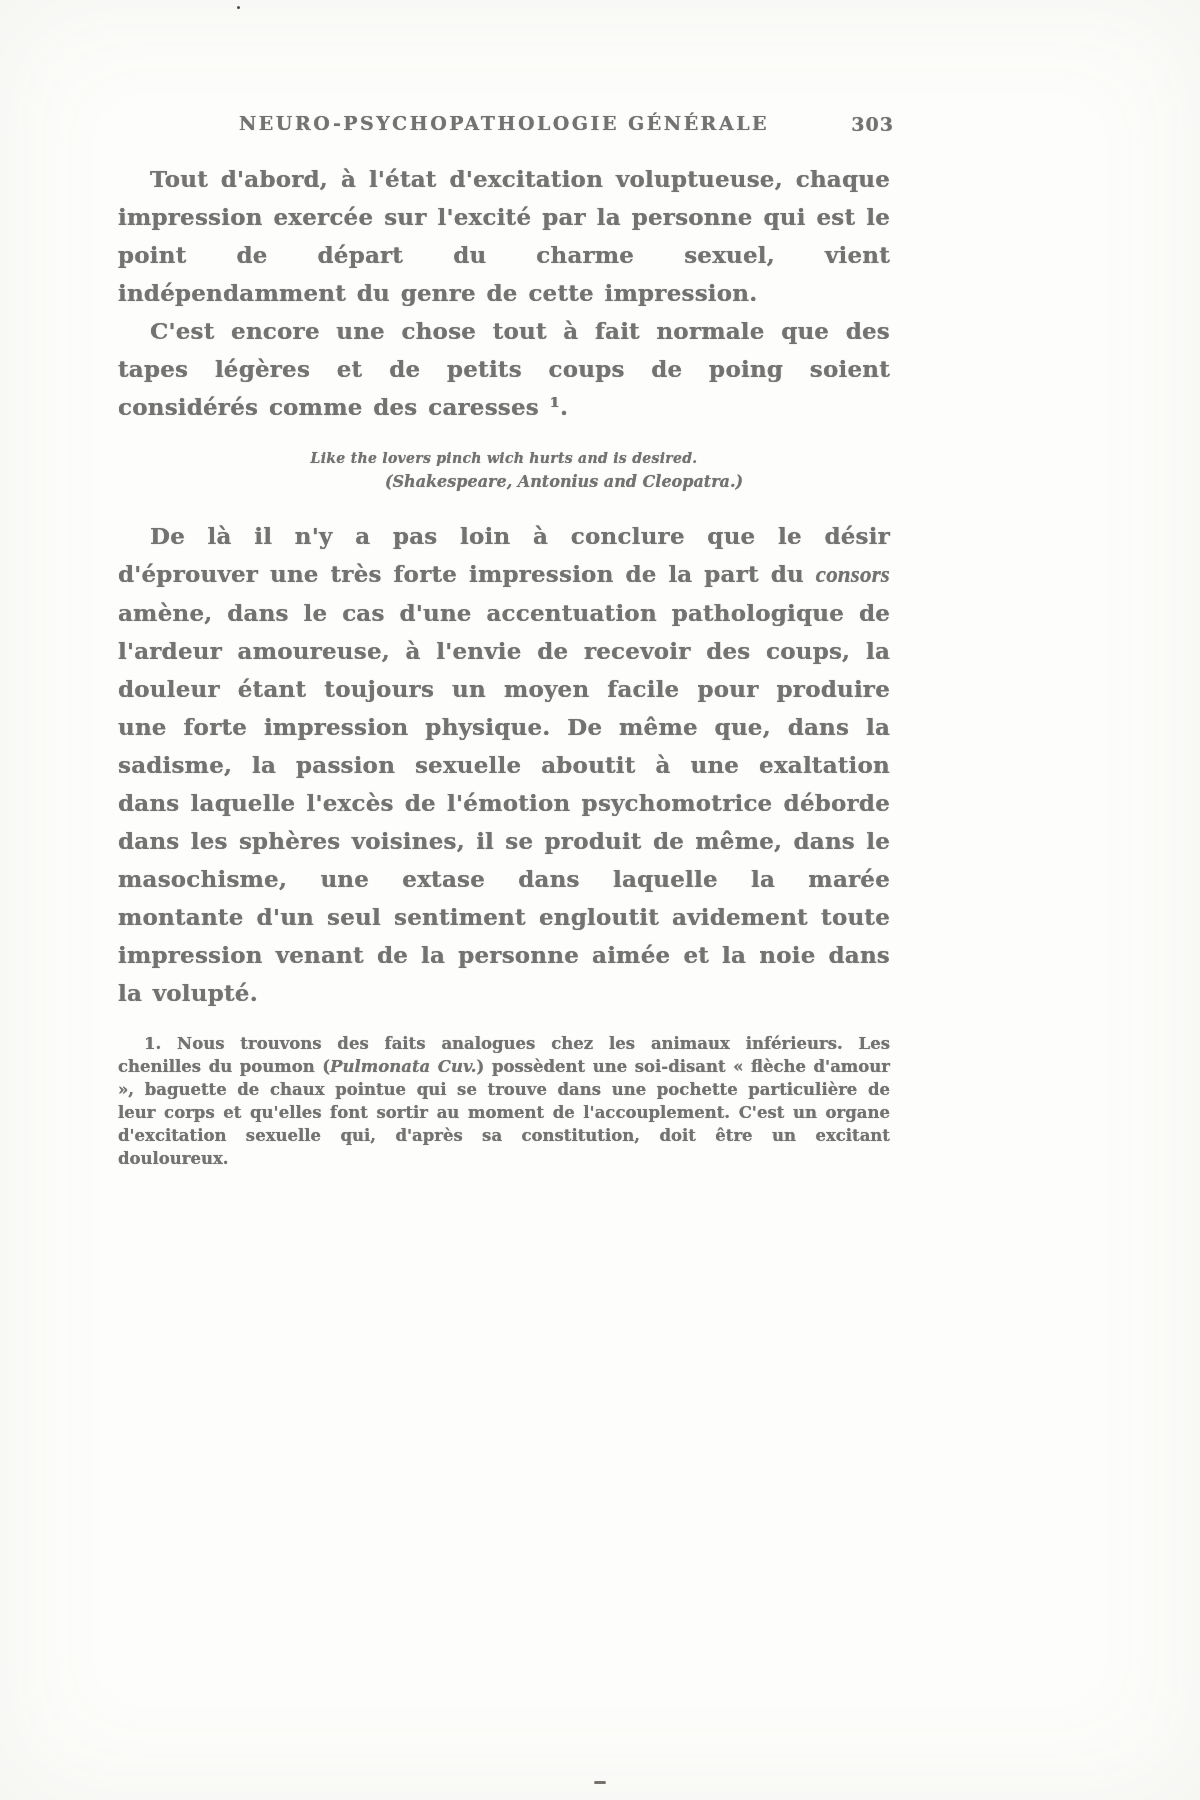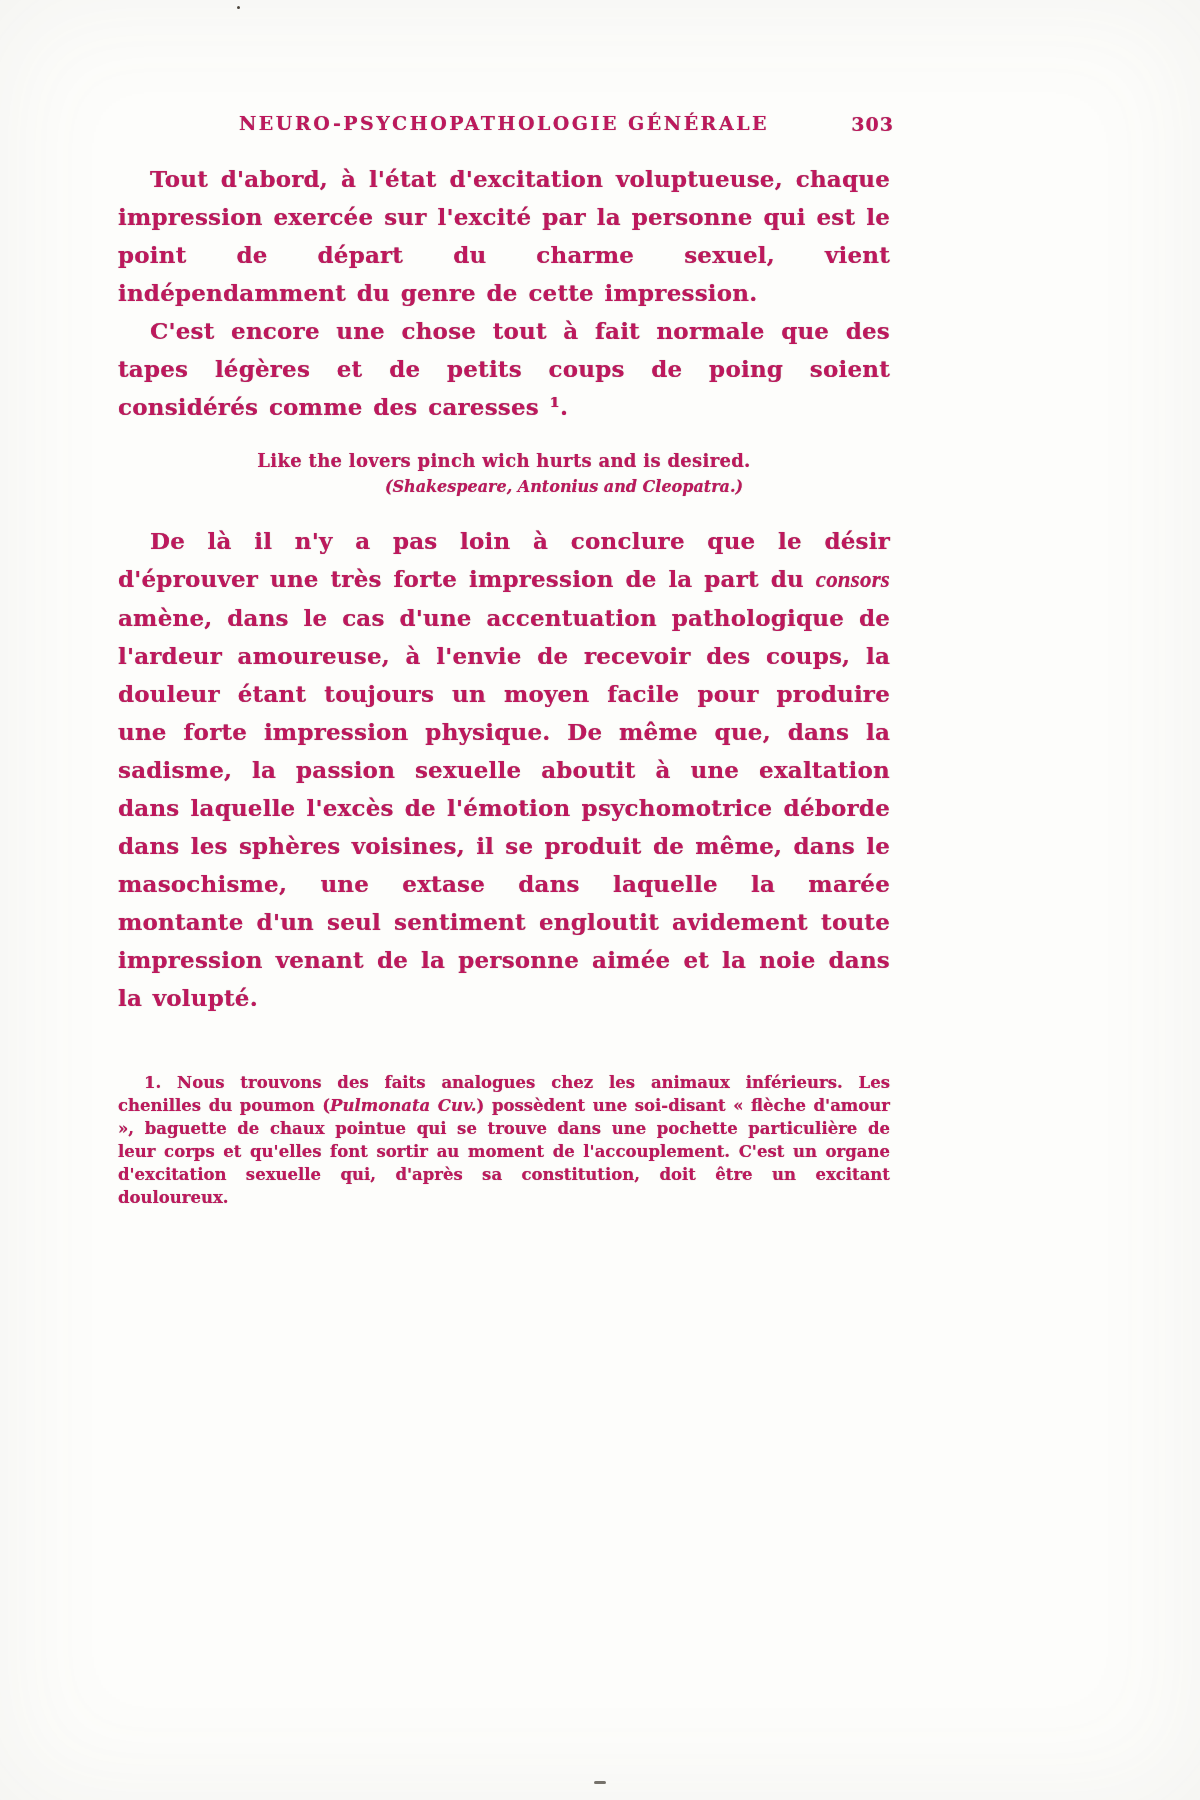--- a/index.html
+++ b/index.html
@@ -4,21 +4,21 @@
 <style>
   * { margin:0; padding:0; box-sizing:border-box; }
   html, body { background:#e8e6e1; }
   .scan {
     position:relative;
     width:1200px; height:1800px;
     margin:0 auto;
     background:#fdfdfb;
     overflow:hidden;
     font-family:"DejaVu Serif", "Liberation Serif", serif;
-    color:#be185d;
+    color:#737373;
     box-shadow: inset 0 0 120px rgba(120,110,95,0.07);
   }
   .ink {
     font-weight:700;
     text-shadow: 0 0 0.8px rgba(55,45,35,0.55);
   }
   .content {
     position:absolute;
     left:118px; top:112px;
     width:772px;
@@ -43,32 +43,33 @@
     text-indent:32px;
     word-spacing:2.5px;
     letter-spacing:0.2px;
   }
   .para.no-indent { text-indent:0; }
   .quote {
     margin:24px 0 26px 0;
     text-align:center;
   }
   .quote-line {
-    font-size:18px;
+    font-style:italic;
+    font-size:14px;
     letter-spacing:0.3px;
   }
   .quote-attr {
     font-style:italic;
     font-size:16px;
     margin-top:6px;
     padding-left:120px;
   }
   em.latin { font-style:italic;font-family:Liberation Serif, serif; }
   .footnote {
-    margin-top:54px;
+    margin-top:20px;
     font-size:16.5px;
     line-height:23px;
     text-align:justify;
     text-indent:26px;
     word-spacing:1.5px;
     display:block;
   }
   .footnote em { font-style:italic; }
   .artifact { position:absolute; background:#4a443c; border-radius:2px; }
   .top-dot { left:237px; top:6px; width:3px; height:3px; }

